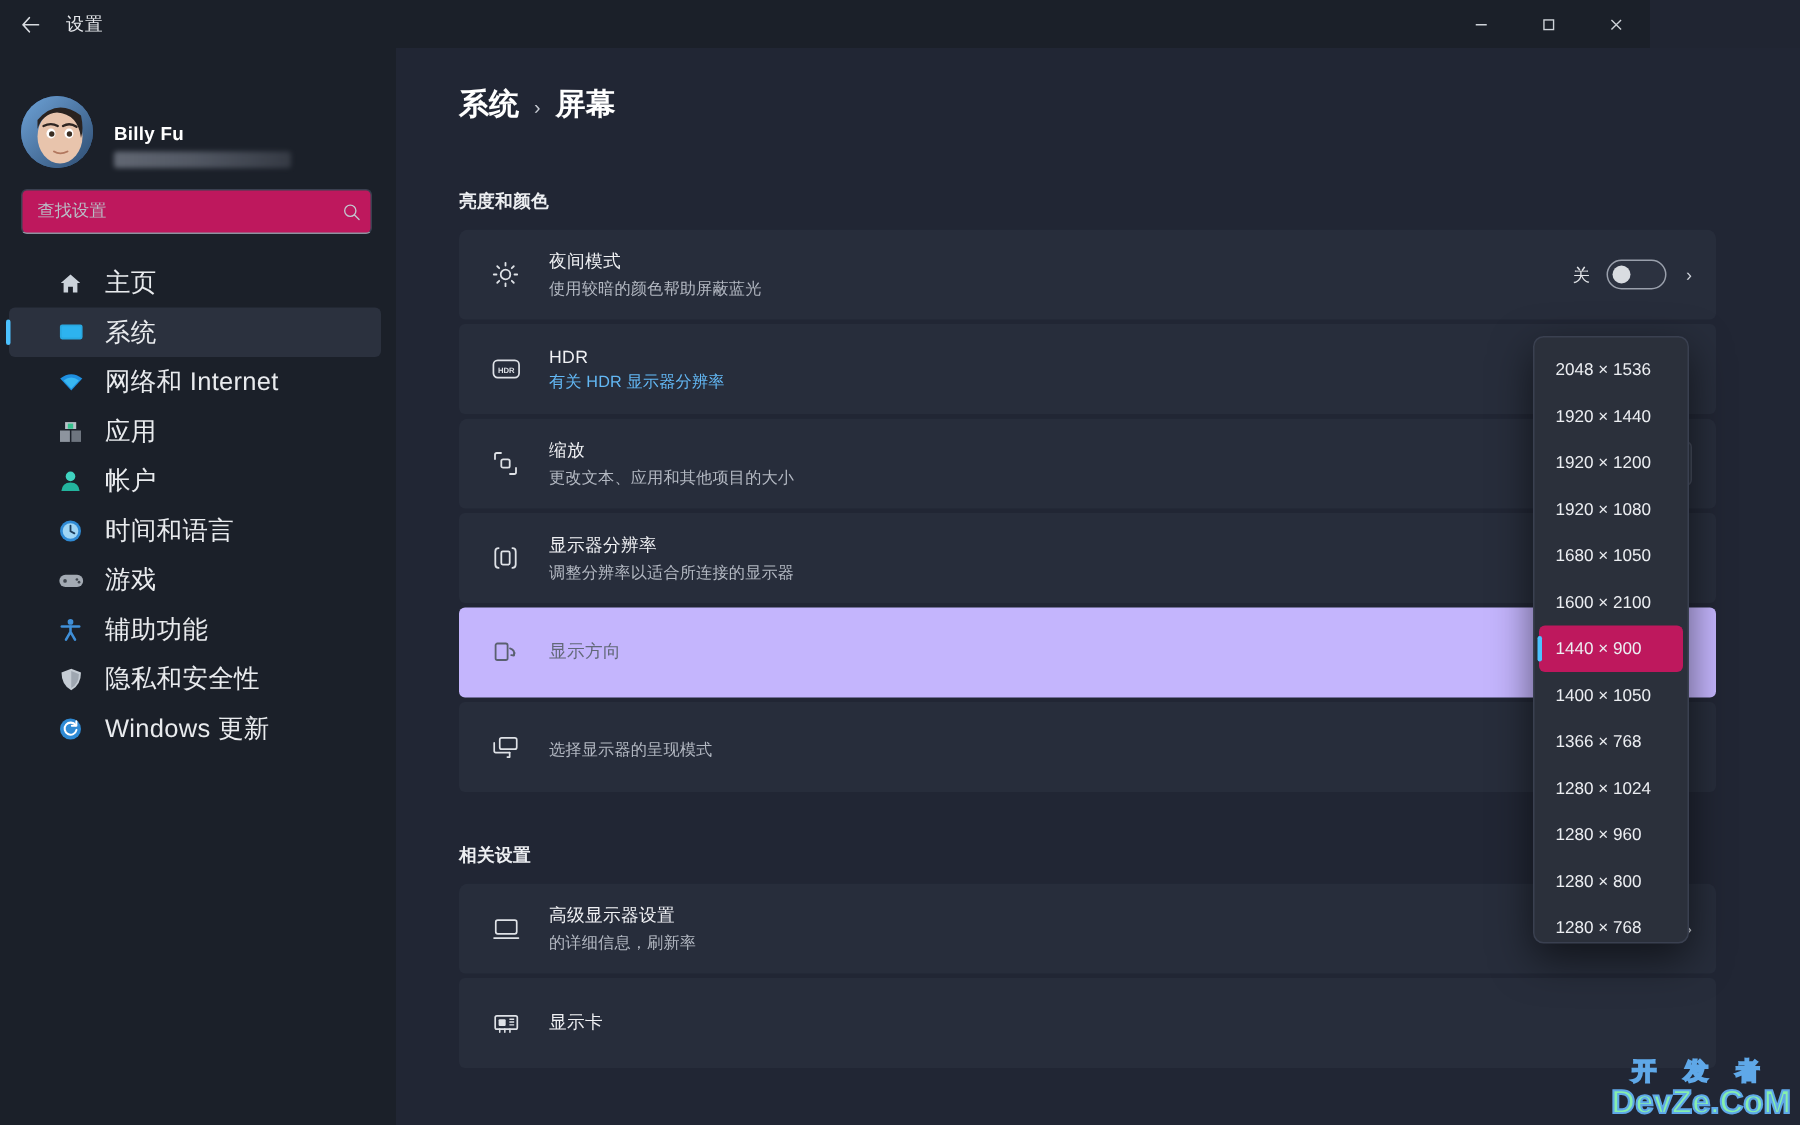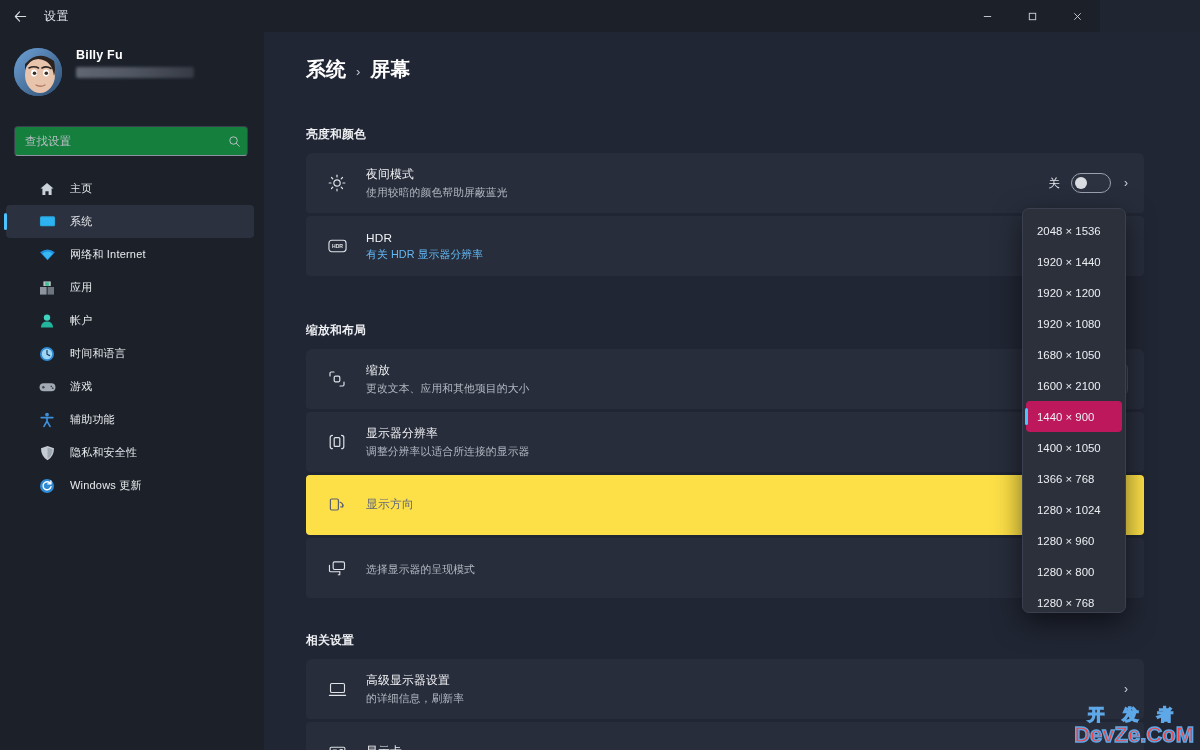--- a/index.html
+++ b/index.html
@@ -26,58 +26,58 @@
   .tb-btn {
     width:45px; height:32px; display:flex; align-items:center; justify-content:center;
     color:#cfd3d9; font-size:11px; cursor:pointer;
   }
 
   
   .sidebar {
     position:absolute; top:32px; left:0; width:264px; height:718px;
     background:#1b2029; z-index:20;
   }
-  .profile { display:flex; align-items:flex-start; padding:16px 0 0 14px; height:80px; }
+  .profile { display:flex; align-items:flex-end; padding:16px 0 0 14px; height:80px; }
   .avatar {
     width:48px; height:48px; border-radius:50%; overflow:hidden; flex:none;
     background:#3f6ea8; position:relative;
   }
   .avatar svg { display:block; }
   .profile-text { margin-left:14px; }
   .profile-name { font-size:12.5px; font-weight:bold; color:#ffffff; letter-spacing:.2px; }
   .profile-mail {
     margin-top:5px; width:118px; height:11px; border-radius:2px;
     background:linear-gradient(90deg,#6e7480 0%,#5c626e 45%,#3a3f49 100%);
     filter:blur(1.6px); opacity:.85;
   }
 
   .searchwrap { padding:14px 16px 0 14px; }
   .searchbox {
-    position:relative; height:30px; background:#15803d; border:1px solid #3a4050;
+    position:relative; height:30px; background:#be185d; border:1px solid #3a4050;
     border-bottom:1px solid #8d93a0; border-radius:4px; display:flex; align-items:center;
   }
   .searchbox input {
     flex:1; background:transparent; border:none; outline:none;
     font-family:inherit; font-size:11.5px; color:#e6e8ec; padding:0 8px 0 10px;
   }
   .searchbox input::placeholder { color:#b9bdc6; }
   .search-ico { width:26px; display:flex; align-items:center; justify-content:center; color:#c3c7cf; }
 
   .navlist { margin-top:16px; }
   .navitem {
     position:relative; height:33px; margin:0 10px 0 6px; padding-left:30px;
     display:flex; align-items:center; border-radius:4px; cursor:pointer;
   }
   .navitem.active { background:#2b313e; }
   .navitem.active::before {
     content:""; position:absolute; left:-2px; top:8px; width:3px; height:17px;
     background:#4cc2ff; border-radius:2px;
   }
   .nav-ico { width:22px; height:18px; display:flex; align-items:center; justify-content:center; flex:none; }
-  .nav-label { font-size:11px; color:#e9ebee; margin-left:12px; letter-spacing:.2px; }
+  .nav-label { font-size:17px; color:#e9ebee; margin-left:12px; letter-spacing:.2px; }
 
   
   .main {
     position:absolute; top:32px; left:264px; width:936px; height:718px;
     background:#212634; overflow:hidden;
   }
   .breadcrumb { padding:24px 0 0 42px; display:flex; align-items:baseline; }
   .bc-parent { font-size:20px; font-weight:bold; color:#ffffff; cursor:pointer; }
   .bc-sep { font-size:13px; color:#c6cad2; margin:0 10px; }
   .bc-current { font-size:20px; font-weight:bold; color:#ffffff; }
@@ -88,21 +88,21 @@
   }
   .section-title.tight { margin-top:32px; }
 
   .cardgroup { margin:0 56px 0 42px; border-radius:6px; overflow:hidden; }
   .card {
     background:#272d3b; min-height:58px; display:flex; align-items:center;
     padding:0 16px 0 18px; border-radius:4px; margin-bottom:3px; cursor:pointer;
     position:relative;
   }
   .card.tall { min-height:60px; }
-  .card.disabled { background:#fde047; cursor:default; opacity:1; }
+  .card.disabled { background:#c4b5fd; cursor:default; opacity:1; }
   .card-ico { width:26px; display:flex; align-items:center; justify-content:center; flex:none; color:#dfe2e7; }
   .card.disabled .card-ico { color:#5a6070; }
   .card-text { margin-left:16px; flex:1; min-width:0; }
   .card-title { font-size:11.8px; color:#f0f1f4; letter-spacing:.2px; }
   .card.disabled .card-title { color:#60custom; }
   .card.disabled .card-title { color:#626878; }
   .card-sub { font-size:10.8px; color:#b3b8c2; margin-top:3px; letter-spacing:.1px; }
   .card-link { font-size:10.8px; color:#63b8f5; margin-top:3px; letter-spacing:.1px; cursor:pointer; }
   .card-right { display:flex; align-items:center; flex:none; margin-left:12px; }
   .toggle-state { font-size:11.5px; color:#e4e6ea; margin-right:11px; }
@@ -116,21 +116,21 @@
   }
   .chev { margin-left:13px; color:#cfd3da; font-size:12px; }
   .combo {
     height:30px; min-width:62px; background:#2f3644; border:1px solid #454c5c;
     border-radius:4px; display:flex; align-items:center; padding:0 9px;
     font-size:11.5px; color:#eceef2; cursor:pointer;
   }
 
   
   .dropdown {
-    position:absolute; left:1022px; top:208px; width:104px; height:405px;
+    position:absolute; left:1022px; top:224px; width:104px; height:405px;
     background:#2b303b; border:1px solid #3a4050; border-radius:7px;
     box-shadow:0 10px 28px rgba(0,0,0,.55); z-index:35; padding:6px 0; overflow:hidden;
   }
   .ddrow {
     height:31px; display:flex; align-items:center; padding-left:11px;
     font-size:11.4px; color:#eceef2; cursor:pointer; position:relative;
     border-radius:4px; margin:0 3px;
   }
   .ddrow.selected { background:#be185d; }
   .ddrow.selected::before {
@@ -143,21 +143,21 @@
     position:absolute; right:6px; bottom:2px; z-index:50;
     text-align:center; pointer-events:none; user-select:none;
   }
   .wm-cn {
     font-size:16px; font-weight:bold; letter-spacing:7px;
     color:#1c2330; -webkit-text-stroke:1.4px #5fa8e8;
     line-height:1.05;
   }
   .wm-en {
     font-size:22px; font-weight:bold; letter-spacing:0px; margin-top:-2px;
-    color:#ef4444; -webkit-text-stroke:1.4px #5fa8e8;
+    color:#86efac; -webkit-text-stroke:1.4px #5fa8e8;
   }
 </style>
 </head>
 <body>
 
 <div id="app">
 
   <div class="titlebar">
     <div class="tb-back">
       <svg width="15" height="15" viewBox="0 0 16 16">
@@ -385,21 +385,20 @@
           </svg>
         </span>
         <div class="card-text">
           <div class="card-title">HDR</div>
           <div class="card-link">有关 HDR 显示器分辨率</div>
         </div>
       </div>
 
     </div>
 
-    <div class="section-title">缩放和布局</div>
     <div class="cardgroup">
 
       <div class="card tall">
         <span class="card-ico">
           <svg width="18" height="18" viewBox="0 0 18 18">
             <path d="M2 6 V3.2 Q2 2 3.2 2 H6" stroke="#dfe2e7" stroke-width="1.2" fill="none" stroke-linecap="round"></path>
             <path d="M16 12 V14.8 Q16 16 14.8 16 H12" stroke="#dfe2e7" stroke-width="1.2" fill="none" stroke-linecap="round"></path>
             <rect x="6.2" y="6.2" width="5.6" height="5.6" rx="1.2" stroke="#dfe2e7" stroke-width="1.2" fill="none"></rect>
           </svg>
         </span>

